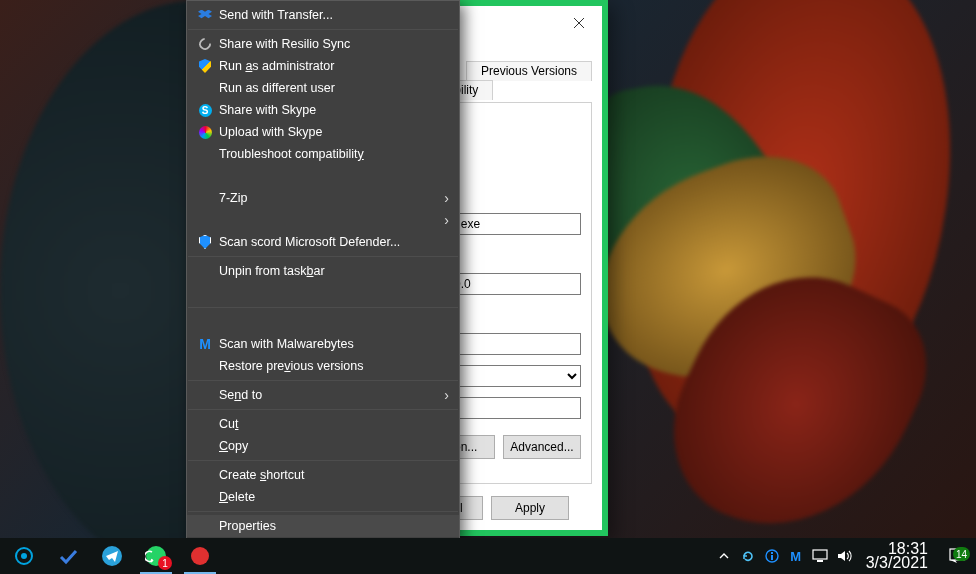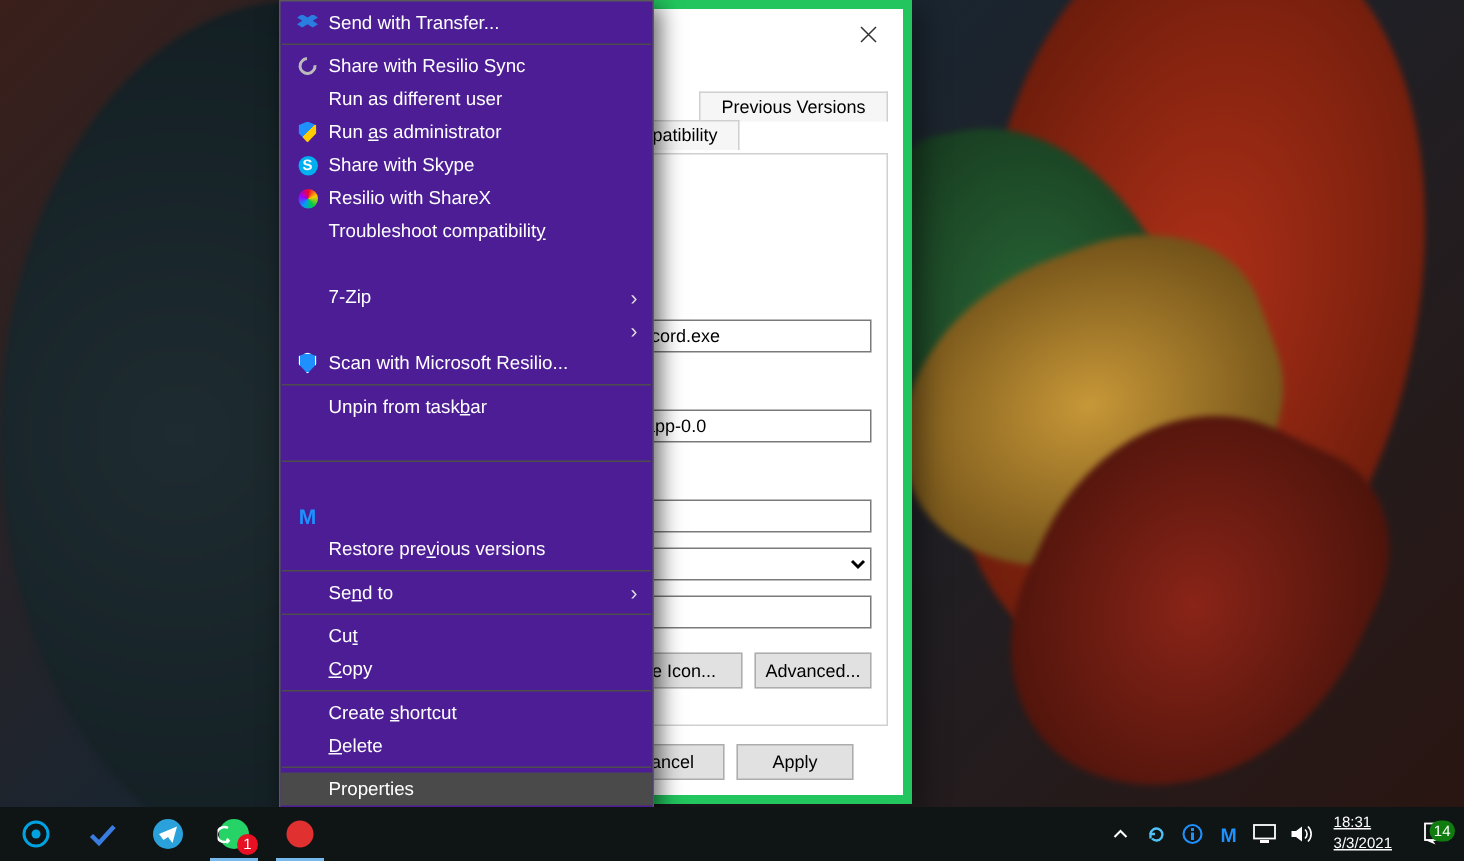--- a/index.html
+++ b/index.html
@@ -39,22 +39,22 @@
   .field-input { flex:1; height:22px; border:1px solid #7a7a7a; padding:0 4px; font-size:12px; background:#fff; }
   .field-select { flex:1; height:22px; border:1px solid #7a7a7a; background:#fff; }
   .win-btn { min-width:78px; height:24px; border:1px solid #adadad; background:#e1e1e1; font-size:12px; }
   .props-footer { position:absolute; bottom:10px; left:0; right:0; display:flex; justify-content:center; gap:8px;}
   .props-footer .win-btn { min-width: 78px; }
 
   
   .ctx {
     position: absolute;
     left: 186px; top: 0;
-    width: 250px;
-    background: #4c1d95;
+    width: 274px;
+    background: #404040;
     color: #fff;
     border: 1px solid #5a5a5a;
     box-shadow: 4px 4px 14px rgba(0,0,0,.6);
     padding: 3px 0;
     font-size: 12.5px;
     z-index: 10;
   }
   .ctx-item {
     display:flex; align-items:center;
     height: 22px;
@@ -84,21 +84,21 @@
     background:#0f1414;
     display:flex; align-items:center;
     color:#fff;
     font-size:12px;
     z-index: 20;
   }
   .tb-left { display:flex; align-items:center; gap: 0; padding-left: 2px;}
   .tb-ico { width: 44px; height:36px; display:flex; align-items:center; justify-content:center; cursor:pointer; position:relative;}
   .tb-right { margin-left:auto; display:flex; align-items:center; height:100%; }
   .tray-ico { width:24px; height:36px; display:flex; align-items:center; justify-content:center; }
-  .clock { padding: 0 10px; text-align:left; line-height:14px; font-size:10px;text-decoration:underline; }
+  .clock { padding: 0 10px; text-align:right; line-height:14px; font-size:16px; }
   .notif { width:38px; display:flex; align-items:flex-end; justify-content:center; position:relative;}
   .badge { position:absolute; bottom:4px; right:6px; background:#e81123; color:#fff; border-radius:8px; min-width:14px; height:14px; font-size:10px; display:flex; align-items:center; justify-content:center; padding:0 3px;}
   .badge.green { background:#107c10; }
   .tb-running::after { content:""; position:absolute; bottom:0; left:6px; right:6px; height:2px; background:#76b9ed; }
 
   
   svg { display:block; }
 </style>
 </head>
 <body>
@@ -165,77 +165,78 @@
       <span class="ctx-label">Send with Transfer...</span>
     </div>
     <div class="ctx-sep"></div>
     <div class="ctx-item">
       <span class="ctx-ico">
         <span class="ico-sync"></span>
       </span>
       <span class="ctx-label">Share with Resilio Sync</span>
     </div>
     <div class="ctx-item">
+      <span class="ctx-ico">
+        <span class="ico-shield"></span>
+      </span>
+      <span class="ctx-label">Run <span class="ul">a</span>s administrator</span>
+    </div>
+    <div class="ctx-item">
       <span class="ctx-ico"></span>
       <span class="ctx-label">Run as different user</span>
     </div>
     <div class="ctx-item">
       <span class="ctx-ico">
-        <span class="ico-shield"></span>
-      </span>
-      <span class="ctx-label">Run <span class="ul">a</span>s administrator</span>
-    </div>
-    <div class="ctx-item">
-      <span class="ctx-ico">
         <span class="ico-skype">S</span>
       </span>
       <span class="ctx-label">Share with Skype</span>
     </div>
     <div class="ctx-item">
       <span class="ctx-ico">
         <span class="ico-sharex"></span>
       </span>
-      <span class="ctx-label">Resilio with ShareX</span>
+      <span class="ctx-label">Upload with Skype</span>
     </div>
     <div class="ctx-item">
       <span class="ctx-ico"></span>
       <span class="ctx-label">Troubleshoot compatibilit<span class="ul">y</span></span>
     </div>
     <div class="ctx-item">
       <span class="ctx-ico"></span>
     </div>
     <div class="ctx-item ctx-sub">
       <span class="ctx-ico"></span>
       <span class="ctx-label">7-Zip</span>
     </div>
     <div class="ctx-item ctx-sub">
       <span class="ctx-ico"></span>
     </div>
     <div class="ctx-item">
       <span class="ctx-ico">
         <span class="ico-defender"></span>
       </span>
-      <span class="ctx-label">Scan with Microsoft Resilio...</span>
+      <span class="ctx-label">Scan scord Microsoft Defender...</span>
     </div>
     <div class="ctx-sep"></div>
     <div class="ctx-item">
       <span class="ctx-ico"></span>
       <span class="ctx-label">Unpin from task<span class="ul">b</span>ar</span>
     </div>
     <div class="ctx-item">
       <span class="ctx-ico"></span>
     </div>
     <div class="ctx-sep"></div>
     <div class="ctx-item">
       <span class="ctx-ico"></span>
     </div>
     <div class="ctx-item">
       <span class="ctx-ico">
         <span class="ico-malware">M</span>
       </span>
+      <span class="ctx-label">Scan with Malwarebytes</span>
     </div>
     <div class="ctx-item">
       <span class="ctx-ico"></span>
       <span class="ctx-label">Restore pre<span class="ul">v</span>ious versions</span>
     </div>
     <div class="ctx-sep"></div>
     <div class="ctx-item ctx-sub">
       <span class="ctx-ico"></span>
       <span class="ctx-label">Se<span class="ul">n</span>d to</span>
     </div>

